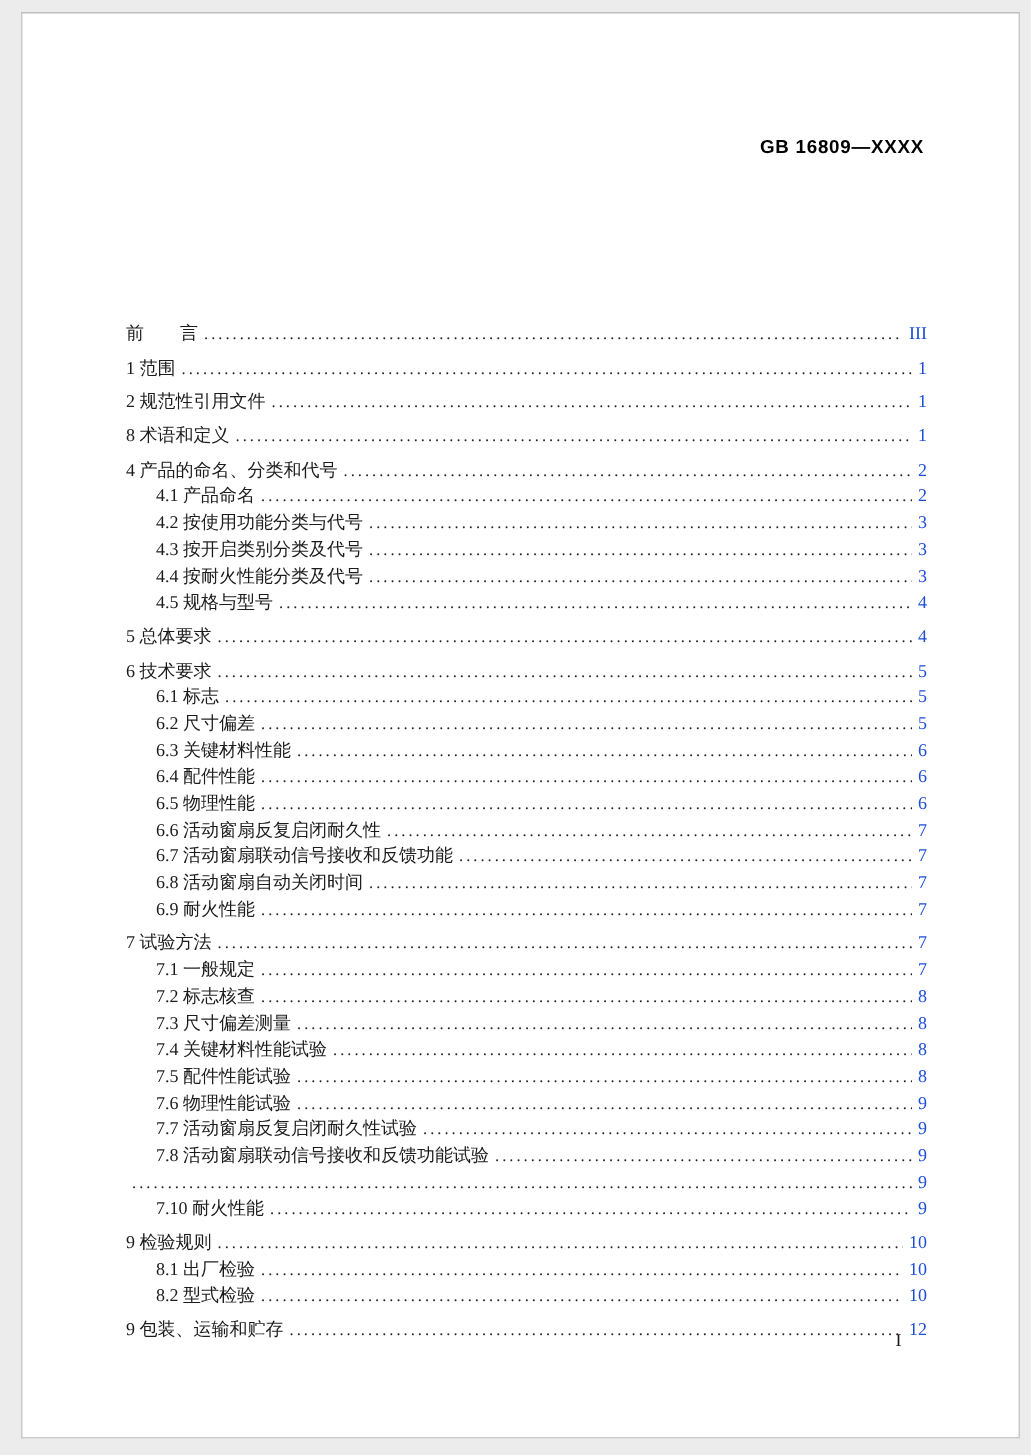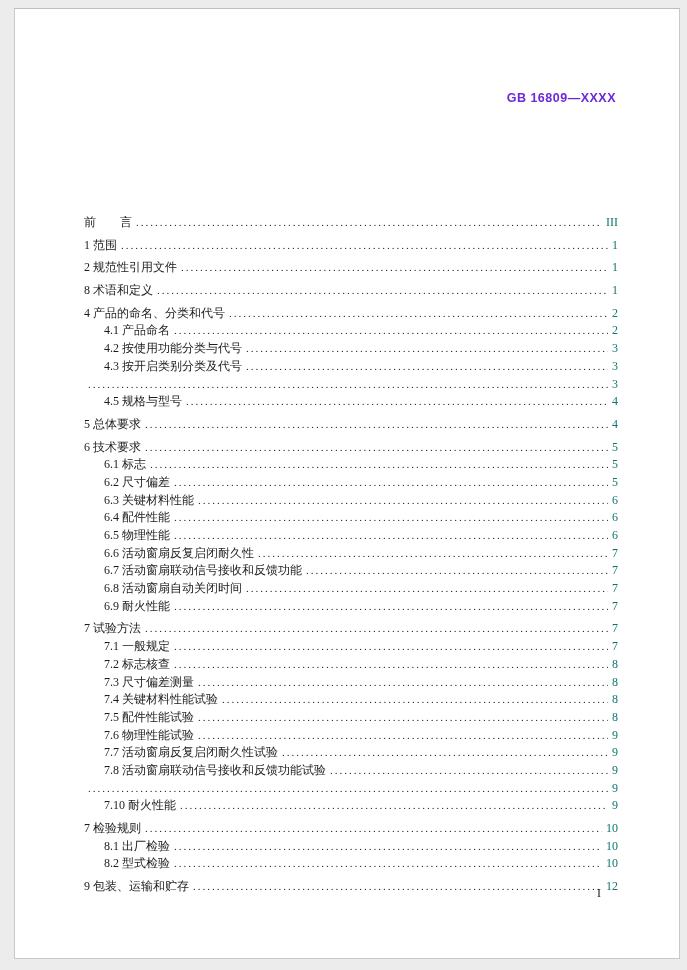--- a/index.html
+++ b/index.html
@@ -21,21 +21,21 @@
     border: 1px solid #c9c9c9;
     border-top-color: #bdbdbd;
   }
   .std-code {
     position: absolute;
     top: 82px; right: 63px;
     font-family: "Liberation Sans", "DejaVu Sans", sans-serif;
     font-weight: bold;
     font-size: 12.5px;
     letter-spacing: 0.5px;
-    color: #6d28d9;
+    color: #000000;
     white-space: nowrap;
   }
   .doc-title {
     position: absolute;
     top: 143px; left: 0;
     width: 100%;
     text-align: center;
     font-family: "Liberation Sans", "DejaVu Sans", sans-serif;
     font-weight: bold;
     font-size: 21px;
@@ -67,21 +67,21 @@
     font-size: 11px;
     letter-spacing: 2px;
     padding-left: 4px;
     color: #222;
   }
   .toc-page {
     flex: none;
     padding-left: 4px;
     text-align: right;
     font-size: 12px;
-    color: #0f766e;
+    color: #1d4ed8;
   }
   .footer-num {
     position: absolute;
     top: 877px; right: 78px;
     font-size: 12px;
     color: #1c1c1c;
   }
 </style>
 </head>
 <body>
@@ -124,20 +124,21 @@
     <span class="toc-label">4.2 按使用功能分类与代号</span>
     <span class="toc-dots">..........................................................................................................................................................................</span>
     <span class="toc-page">3</span>
   </div>
         <div class="toc-row lvl2">
     <span class="toc-label">4.3 按开启类别分类及代号</span>
     <span class="toc-dots">..........................................................................................................................................................................</span>
     <span class="toc-page">3</span>
   </div>
         <div class="toc-row lvl2">
+    <span class="toc-label">4.4 按耐火性能分类及代号</span>
     <span class="toc-dots">..........................................................................................................................................................................</span>
     <span class="toc-page">3</span>
   </div>
         <div class="toc-row lvl2">
     <span class="toc-label">4.5 规格与型号</span>
     <span class="toc-dots">..........................................................................................................................................................................</span>
     <span class="toc-page">4</span>
   </div>
         <div class="toc-row lvl1">
     <span class="toc-label">5 总体要求</span>
@@ -242,21 +243,21 @@
         <div class="toc-row lvl2">
     <span class="toc-dots">..........................................................................................................................................................................</span>
     <span class="toc-page">9</span>
   </div>
         <div class="toc-row lvl2">
     <span class="toc-label">7.10 耐火性能</span>
     <span class="toc-dots">..........................................................................................................................................................................</span>
     <span class="toc-page">9</span>
   </div>
         <div class="toc-row lvl1">
-    <span class="toc-label">7 检验规则</span>
+    <span class="toc-label">9 检验规则</span>
     <span class="toc-dots">..........................................................................................................................................................................</span>
     <span class="toc-page">10</span>
   </div>
         <div class="toc-row lvl2">
     <span class="toc-label">8.1 出厂检验</span>
     <span class="toc-dots">..........................................................................................................................................................................</span>
     <span class="toc-page">10</span>
   </div>
         <div class="toc-row lvl2">
     <span class="toc-label">8.2 型式检验</span>

